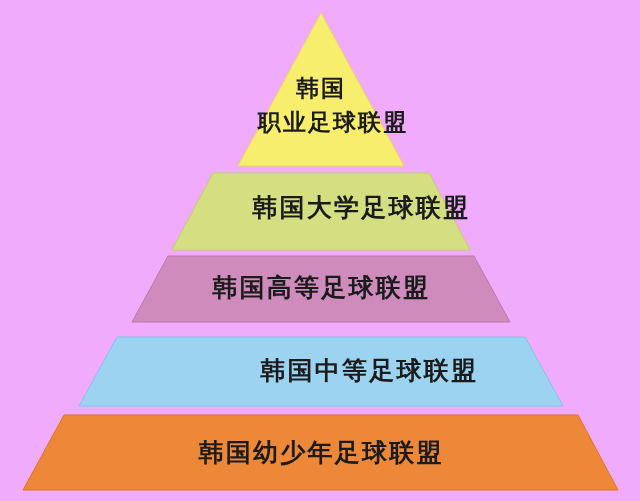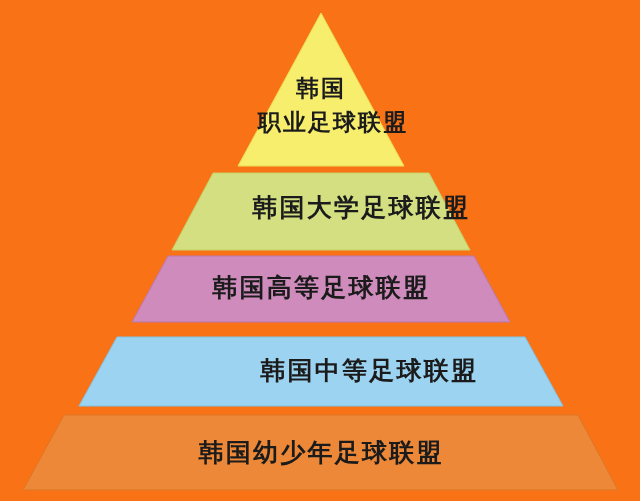--- a/index.html
+++ b/index.html
@@ -73,21 +73,21 @@
   
   #tier-5-label {
     top: 437px;
     font-size: 25px;
     font-family: Liberation Serif, serif;
   }
 </style>
 </head>
 <body>
 
-<div id="pyramid-diagram" style="background: #f97316;">
+<div id="pyramid-diagram" style="background: #f0abfc;">
 
   <svg id="pyramid-svg" viewBox="0 0 640 501" preserveAspectRatio="none">
 
     <polygon points="321,13 404,166 238,166" fill="#f7ee6e" stroke="#e9dd55" stroke-width="1"></polygon>
 
     <polygon points="213,173 429,173 470,250 172,250" fill="#d3df80" stroke="#c3d167" stroke-width="1"></polygon>
 
     <polygon points="168,256 474,256 510,322 132,322" fill="#ce8bbc" stroke="#bd77ac" stroke-width="1"></polygon>
 
     <polygon points="117,337 525,337 563,406 79,406" fill="#9cd3f0" stroke="#7fc4e8" stroke-width="1"></polygon>

